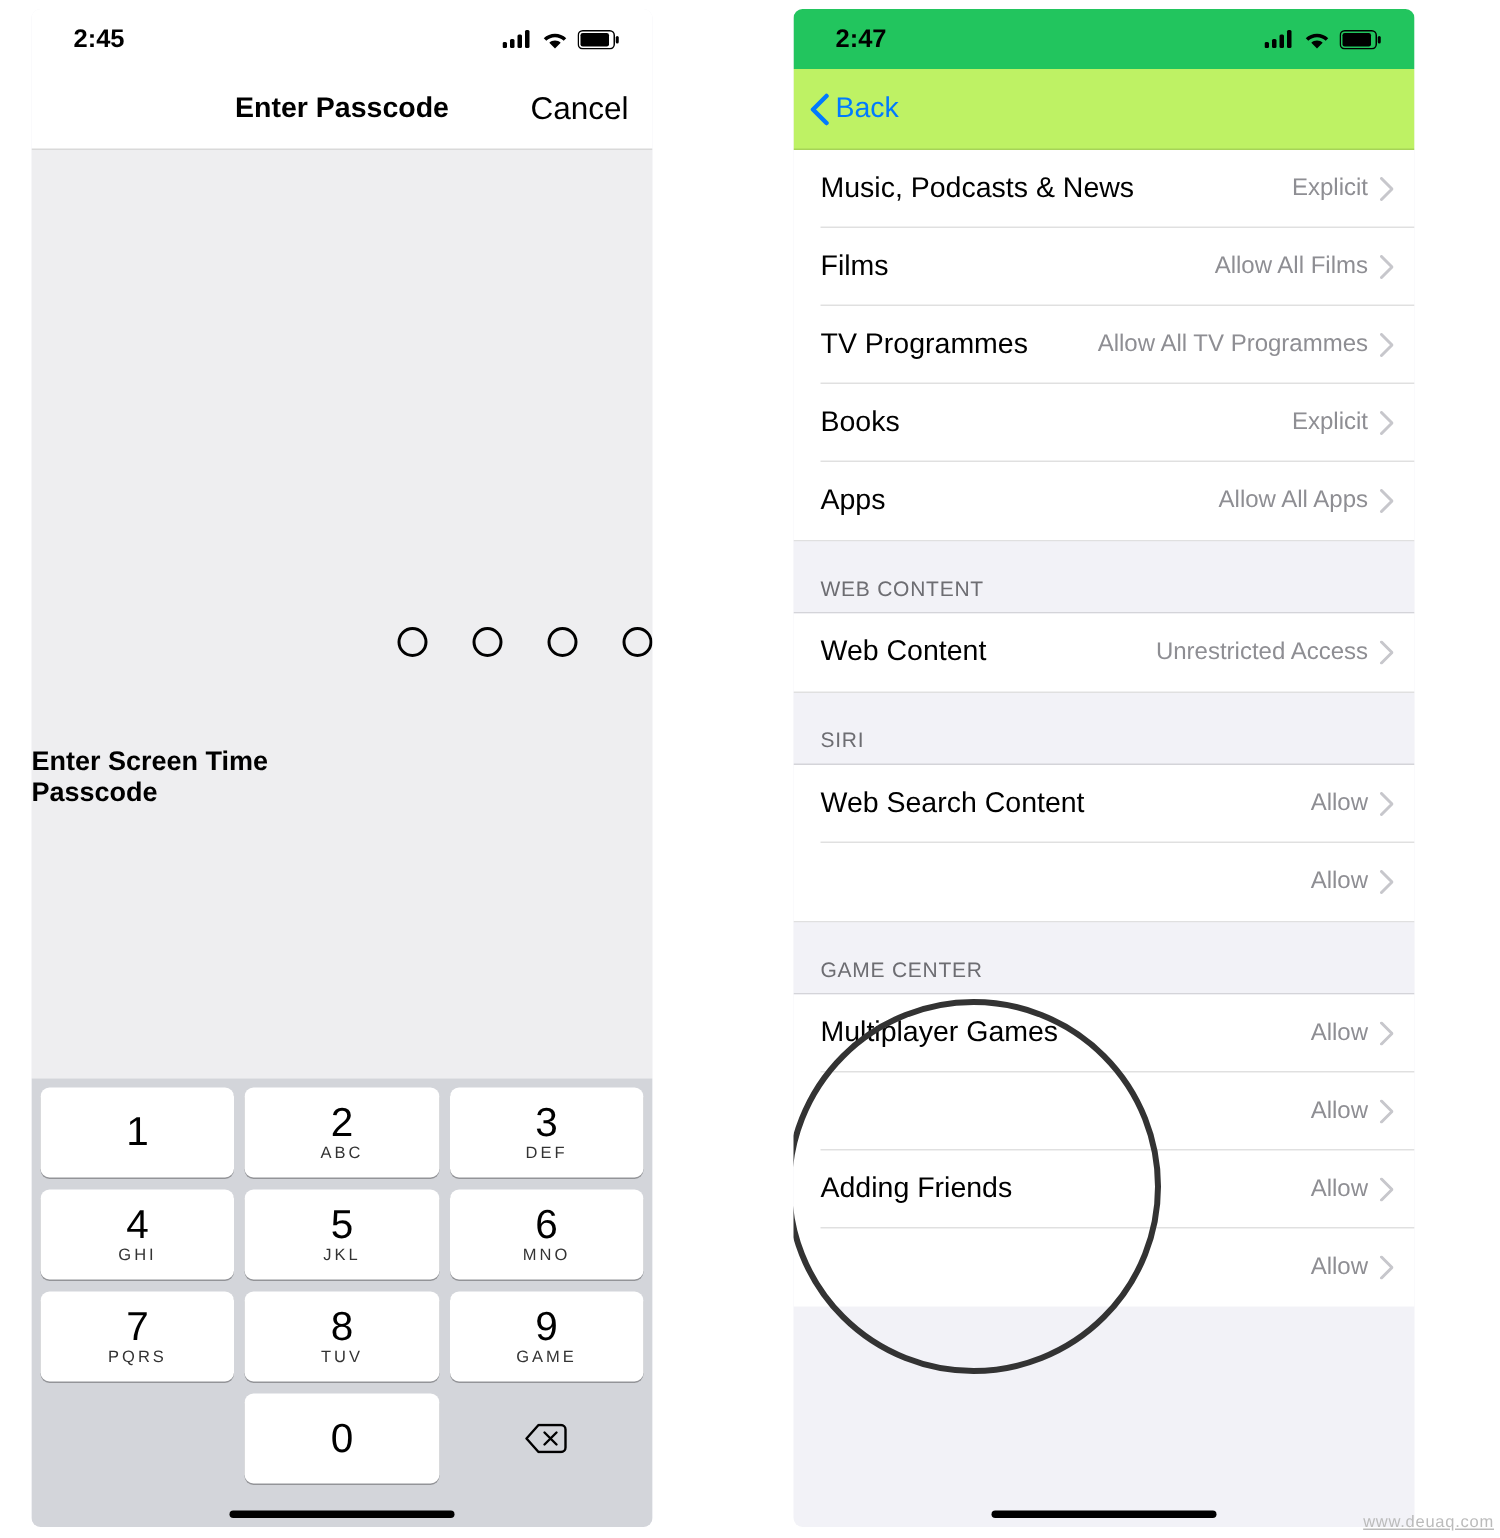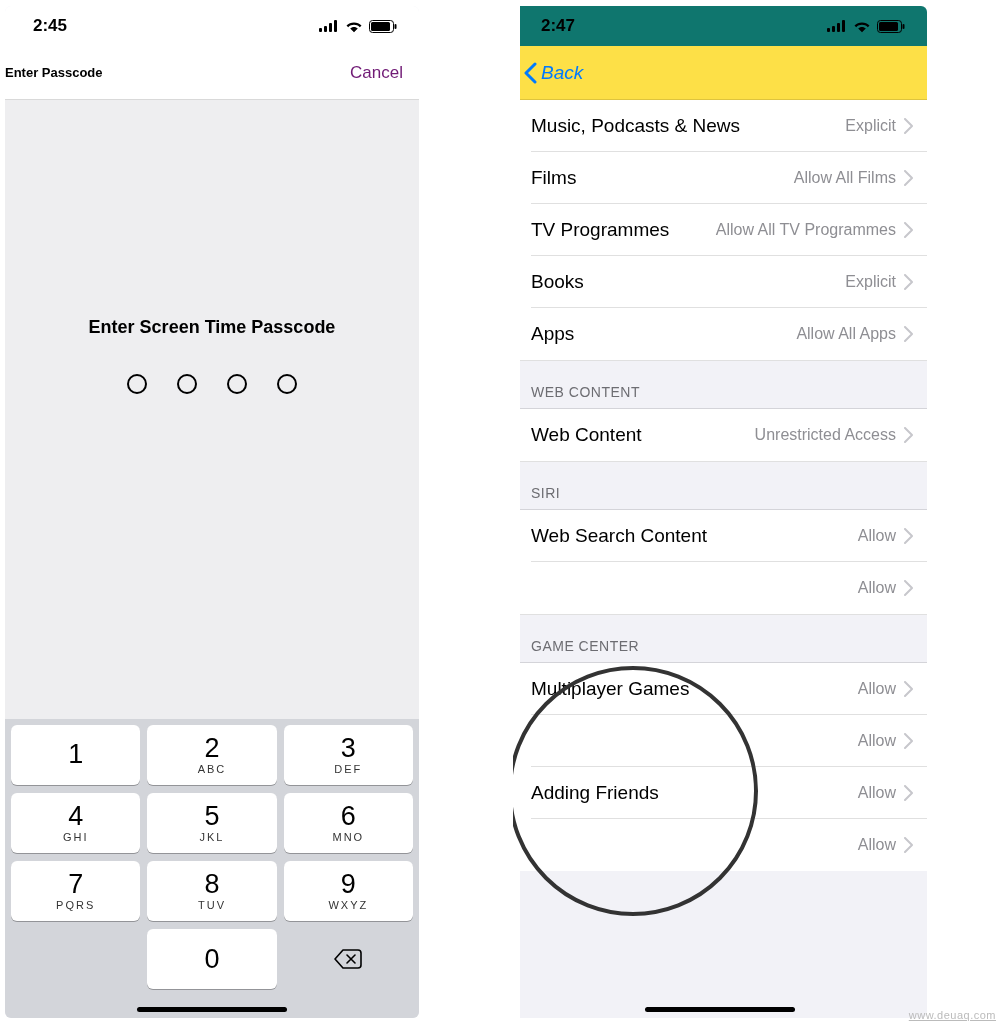--- a/index.html
+++ b/index.html
@@ -1,30 +1,30 @@
 <!DOCTYPE html>
 <html><head>
 <meta charset="utf-8">
 <style>
   * { margin:0; padding:0; box-sizing:border-box; font-family:-apple-system,Helvetica,Arial,sans-serif; -webkit-font-smoothing:antialiased; }
   body { background:#fff; width:1000px; height:1025px; overflow:hidden; position:relative; }
   .gap { position:absolute; left:490px; top:0; width:30px; height:1025px; background:#fff; }
-  .phone { position:absolute; top:6px; width:414px; height:1012px; background:#f2f2f7; border-radius:6px; overflow:hidden; }
+  .phone { position:absolute; top:6px; width:414px; height:1012px; background:#f2f2f7; border-radius:6px; overflow:hidden;margin-left:16px; }
   .phoneL{ left:5px; }
   .phoneR{ left:513px; }
   .status-bar{ height:40px; display:flex; align-items:center; justify-content:space-between; padding:0 22px 0 28px; background:#fff; }
-  .phoneR .status-bar{ background:#0f766e; }
+  .phoneR .status-bar{ background:#22c55e; }
   .status-time{ font-size:17px; font-weight:600; }
   .status-icons{ display:flex; align-items:center; gap:6px; }
   .nav-bar{ height:54px; display:flex; align-items:center; position:relative; background:#fff; border-bottom:1px solid rgba(0,0,0,0.15); }
-  .phoneR .nav-bar{ background:#fde047; border-bottom:1px solid rgba(0,0,0,0.12);font-style:italic; }
-  .nav-title{ position:absolute; left:0; right:0; font-size:13px; font-weight:600; }
-  .nav-right{ position:absolute; right:16px; color:#701a75; font-size:17px; }
+  .phoneR .nav-bar{ background:#bef264; border-bottom:1px solid rgba(0,0,0,0.12); }
+  .nav-title{ position:absolute; left:0; right:0; text-align:center; font-size:19px; font-weight:600; }
+  .nav-right{ position:absolute; right:16px; color:#000000; font-size:21px; }
   .nav-left{ position:absolute; left:10px; color:#007aff; font-size:19px; display:flex; align-items:center; }
-  .passcode-area{ background:#eeeef0; height:619px; display:flex; flex-direction:column; align-items:center; }
+  .passcode-area{ background:#eeeef0; height:619px; display:flex; align-items:center; }
   .passcode-prompt{ margin-top:217px; font-size:18px; font-weight:600; }
   .dots{ display:flex; gap:30px; margin-top:36px; }
   .dot{ width:20px; height:20px; border:2px solid #000; border-radius:50%; }
   .keypad{ background:#d3d5da; padding:6px 6px 0 6px; height:300px; }
   .keyrow{ display:flex; gap:7px; margin-bottom:8px; }
   .key{ flex:1; height:60px; background:#fff; border-radius:6px; display:flex; flex-direction:column; align-items:center; justify-content:center; box-shadow:0 1px 0 rgba(0,0,0,0.3); cursor:pointer; }
   .keynum{ font-size:27px; line-height:1; }
   .keyletters{ font-size:11px; font-weight:400; letter-spacing:2px; color:#333; margin-top:1px; }
   .key-empty{ flex:1; background:transparent; box-shadow:none; }
   .key-del{ flex:1; display:flex; align-items:center; justify-content:center; cursor:pointer; }
@@ -110,21 +110,21 @@
       <div class="key">
           <span class="keynum">7</span>
           <span class="keyletters">PQRS</span>
         </div>
       <div class="key">
           <span class="keynum">8</span>
           <span class="keyletters">TUV</span>
         </div>
       <div class="key">
           <span class="keynum">9</span>
-          <span class="keyletters">WXYZ</span>
+          <span class="keyletters">GAME</span>
         </div>
     </div>
     <div class="keyrow">
       <div class="key key-empty"></div>
       <div class="key">
           <span class="keynum">0</span>
         </div>
       <div class="key key-empty key-del">
         <svg width="28" height="20" viewBox="0 0 28 20">
             <path d="M9 1h15a3 3 0 013 3v12a3 3 0 01-3 3H9l-8-9 8-9z" fill="none" stroke="#000" stroke-width="1.6" stroke-linejoin="round"></path>

